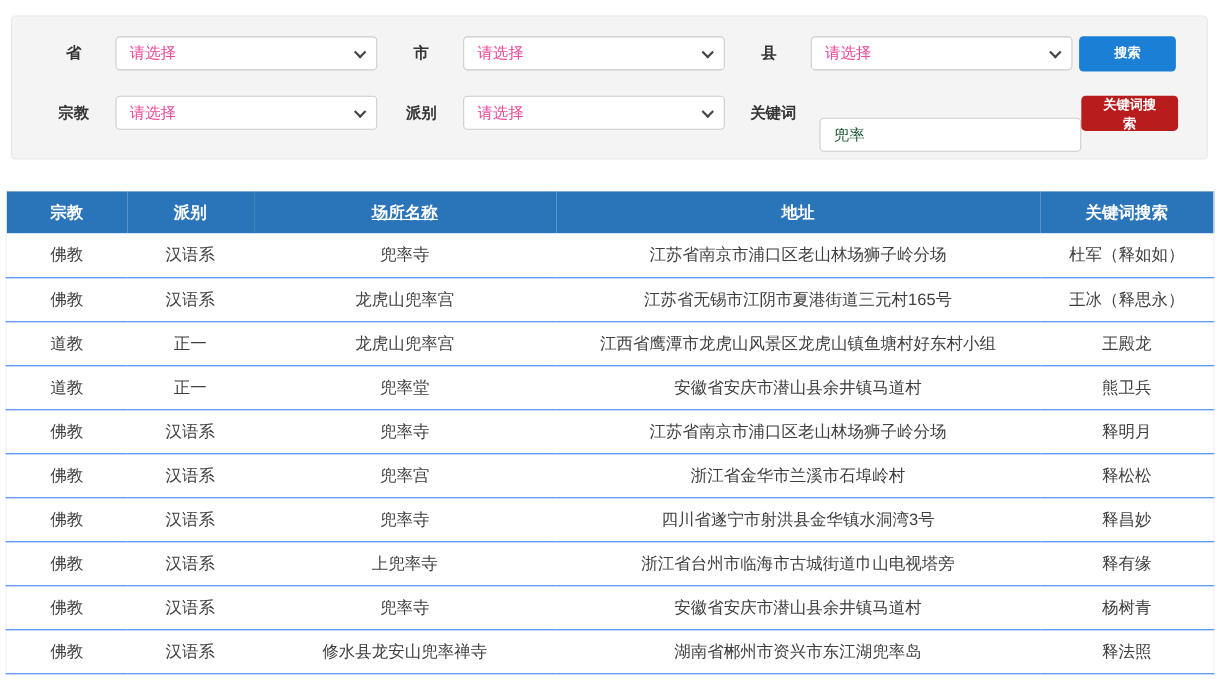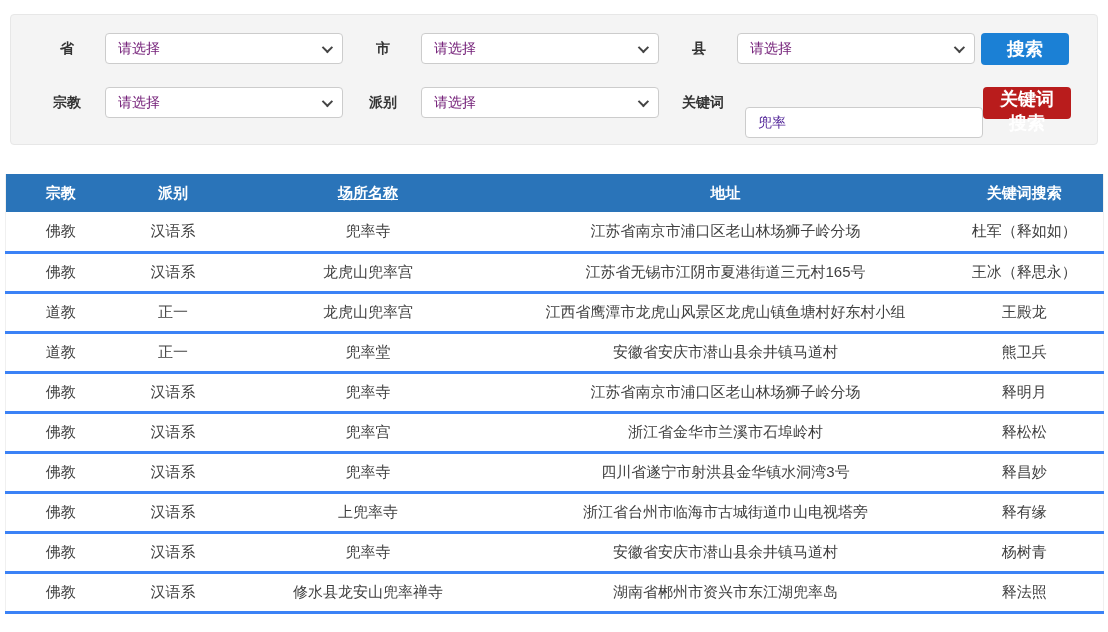--- a/index.html
+++ b/index.html
@@ -41,52 +41,52 @@
     width: 238px; height: 31px;
     background: #fff;
     border: 1px solid #cccccc;
     border-radius: 4px;
     margin-left: 12px;
     display: flex;
     align-items: center;
     justify-content: space-between;
     padding: 0 12px 0 12px;
     font-size: 14px;
-    color: #701a75;
+    color: #ec4899;
     cursor: pointer;
   }
   .chevron {
     width: 8px; height: 8px;
     border-right: 2px solid #444;
     border-bottom: 2px solid #444;
     transform: rotate(45deg) translateY(-2px);
     flex: 0 0 auto;
   }
   .text-input {
     width: 238px; height: 31px;
     background: #fff;
     border: 1px solid #cccccc;
     border-radius: 4px;
     margin-left: 12px;
     padding: 0 12px;
     font-size: 14px;
-    color: #4c1d95;
+    color: #14532d;
     font-family: "Liberation Sans", sans-serif;
     outline: none;
     margin-top: 40px;
   }
   .btn {
     margin-left: auto;
     height: 32px;
     min-width: 88px;
     padding: 0 16px;
     border: none;
     border-radius: 4px;
     color: #fff;
-    font-size: 18px;
+    font-size: 12px;
     font-weight: bold;
     cursor: pointer;
     font-family: "Liberation Sans", sans-serif;
   }
   .btn-search { background: #1b80d5; }
   .btn-keyword { background: #b91c1c; }
 
   
   .results {
     margin: 29px 5px 0 5px;
@@ -102,21 +102,21 @@
     font-size: 15px;
     font-weight: bold;
     height: 38px;
     text-align: center;
   }
   .results tbody td {
     height: 40px;
     text-align: center;
     font-size: 15px;
     color: #3f3f3f;
-    border-bottom: 3px solid #3b82f6;
+    border-bottom: 1px solid #3b82f6;
     overflow: hidden;
     white-space: nowrap;
   }
   .col-religion { width: 110px; }
   .col-sect     { width: 115px; }
   .col-name     { width: 275px; text-decoration: underline; }
   .col-addr     { width: 440px; }
   .col-person   { width: 158px; }
 </style>
 </head>

